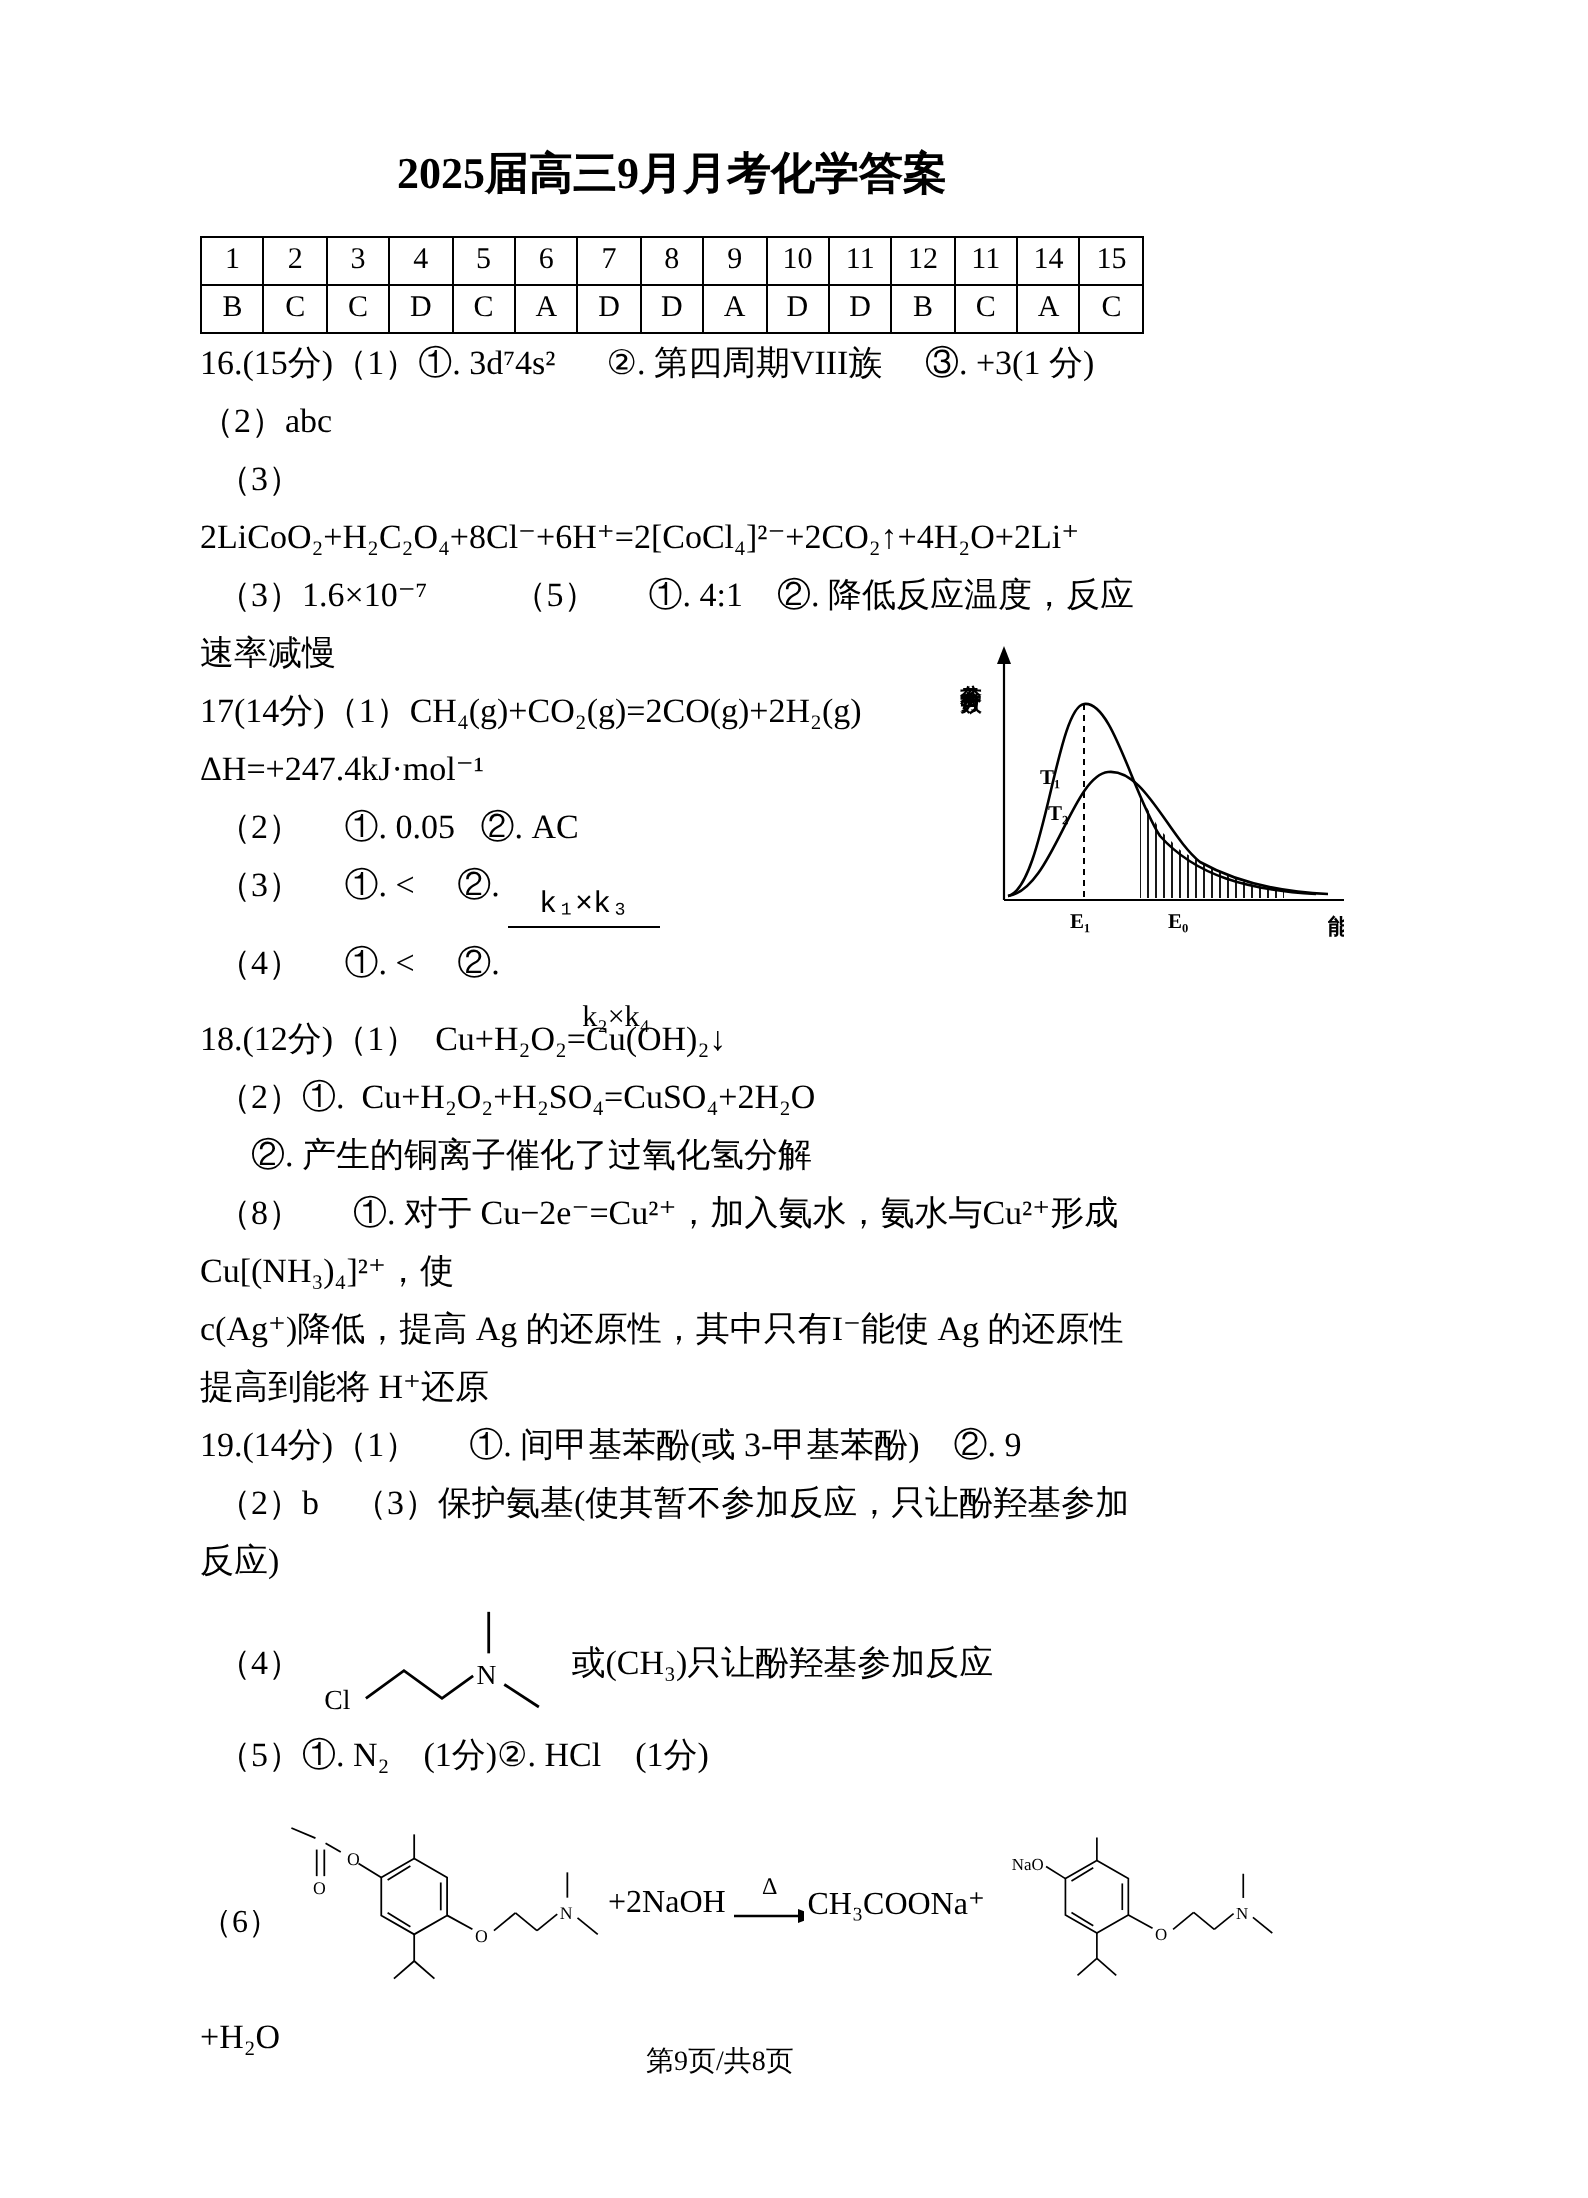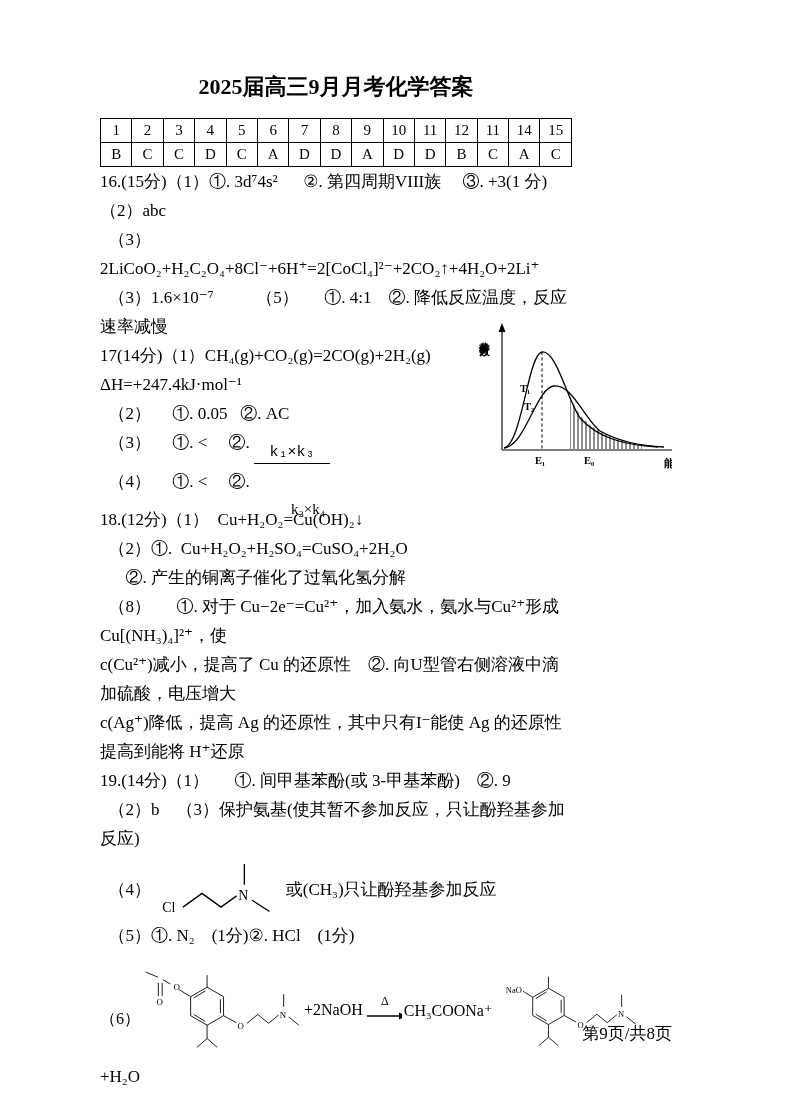--- a/index.html
+++ b/index.html
@@ -18,21 +18,21 @@
   .frac .num { display:block; border-bottom:1.3px solid #000; padding:0 5px 1px 5px;font-family:Liberation Mono, monospace; }
   .frac .den { display:block; padding:0 5px;margin-left:32px; }
   .chart { position:absolute; left:476px; top:318px; width:226px; height:160px;font-weight:bold; }
   .chart .y-label {
     position:absolute; left:1px; top:16px; writing-mode:vertical-rl; text-orientation:upright;
     font-size:10.5px; letter-spacing:1px;
   }
   .struct-row { display:flex; align-items:center; margin-top:4px; font-size:17px; white-space:pre-wrap; }
   .rxn-row { display:flex; align-items:center; margin-top:8px; margin-right:-70px; font-size:16px; white-space:pre-wrap; }
   .rxn-row .txt { padding:0 2px; }
-  .footer { position:absolute; top:1022px; left:0; width:100%; text-align:right; font-size:17px; }
+  .footer { position:absolute; top:1022px; left:0; width:100%; text-align:center; font-size:14px;padding-left:24px; }
   svg text { fill:#000; }
 </style>
 </head>
 <body>
 
 <div class="page">
 
   <h1 class="title">2025届高三9月月考化学答案</h1>
 
   <div class="content">
@@ -89,21 +89,20 @@
       <span class="frac">
         <span class="num">k₁×k₃</span>
         <span class="den">k₂×k₄</span>
       </span>
     </div>
 
     <p class="line">18.(12分)（1）  Cu+H₂O₂=Cu(OH)₂↓</p>
     <p class="line">  （2）①.  Cu+H₂O₂+H₂SO₄=CuSO₄+2H₂O</p>
     <p class="line">      ②. 产生的铜离子催化了过氧化氢分解</p>
     <p class="line">  （8）      ①. 对于 Cu−2e⁻=Cu²⁺，加入氨水，氨水与Cu²⁺形成Cu[(NH₃)₄]²⁺，使</p>
-    <p class="line">c(Cu²⁺)减小，提高了 Cu 的还原性    ②. 向U型管右侧溶液中滴加硫酸，电压增大</p>
     <p class="line">c(Ag⁺)降低，提高 Ag 的还原性，其中只有I⁻能使 Ag 的还原性提高到能将 H⁺还原</p>
 
     <p class="line">19.(14分)（1）      ①. 间甲基苯酚(或 3-甲基苯酚)    ②. 9</p>
     <p class="line">  （2）b    （3）保护氨基(使其暂不参加反应，只让酚羟基参加反应)</p>
 
     <div class="struct-row">
       <span>  （4）  </span>
       <svg width="122" height="64" viewBox="0 0 140 74">
         <g stroke="#000" stroke-width="1.6" fill="none">
           <path d="M26,58 L48,42 L70,58 L88,45"></path>

